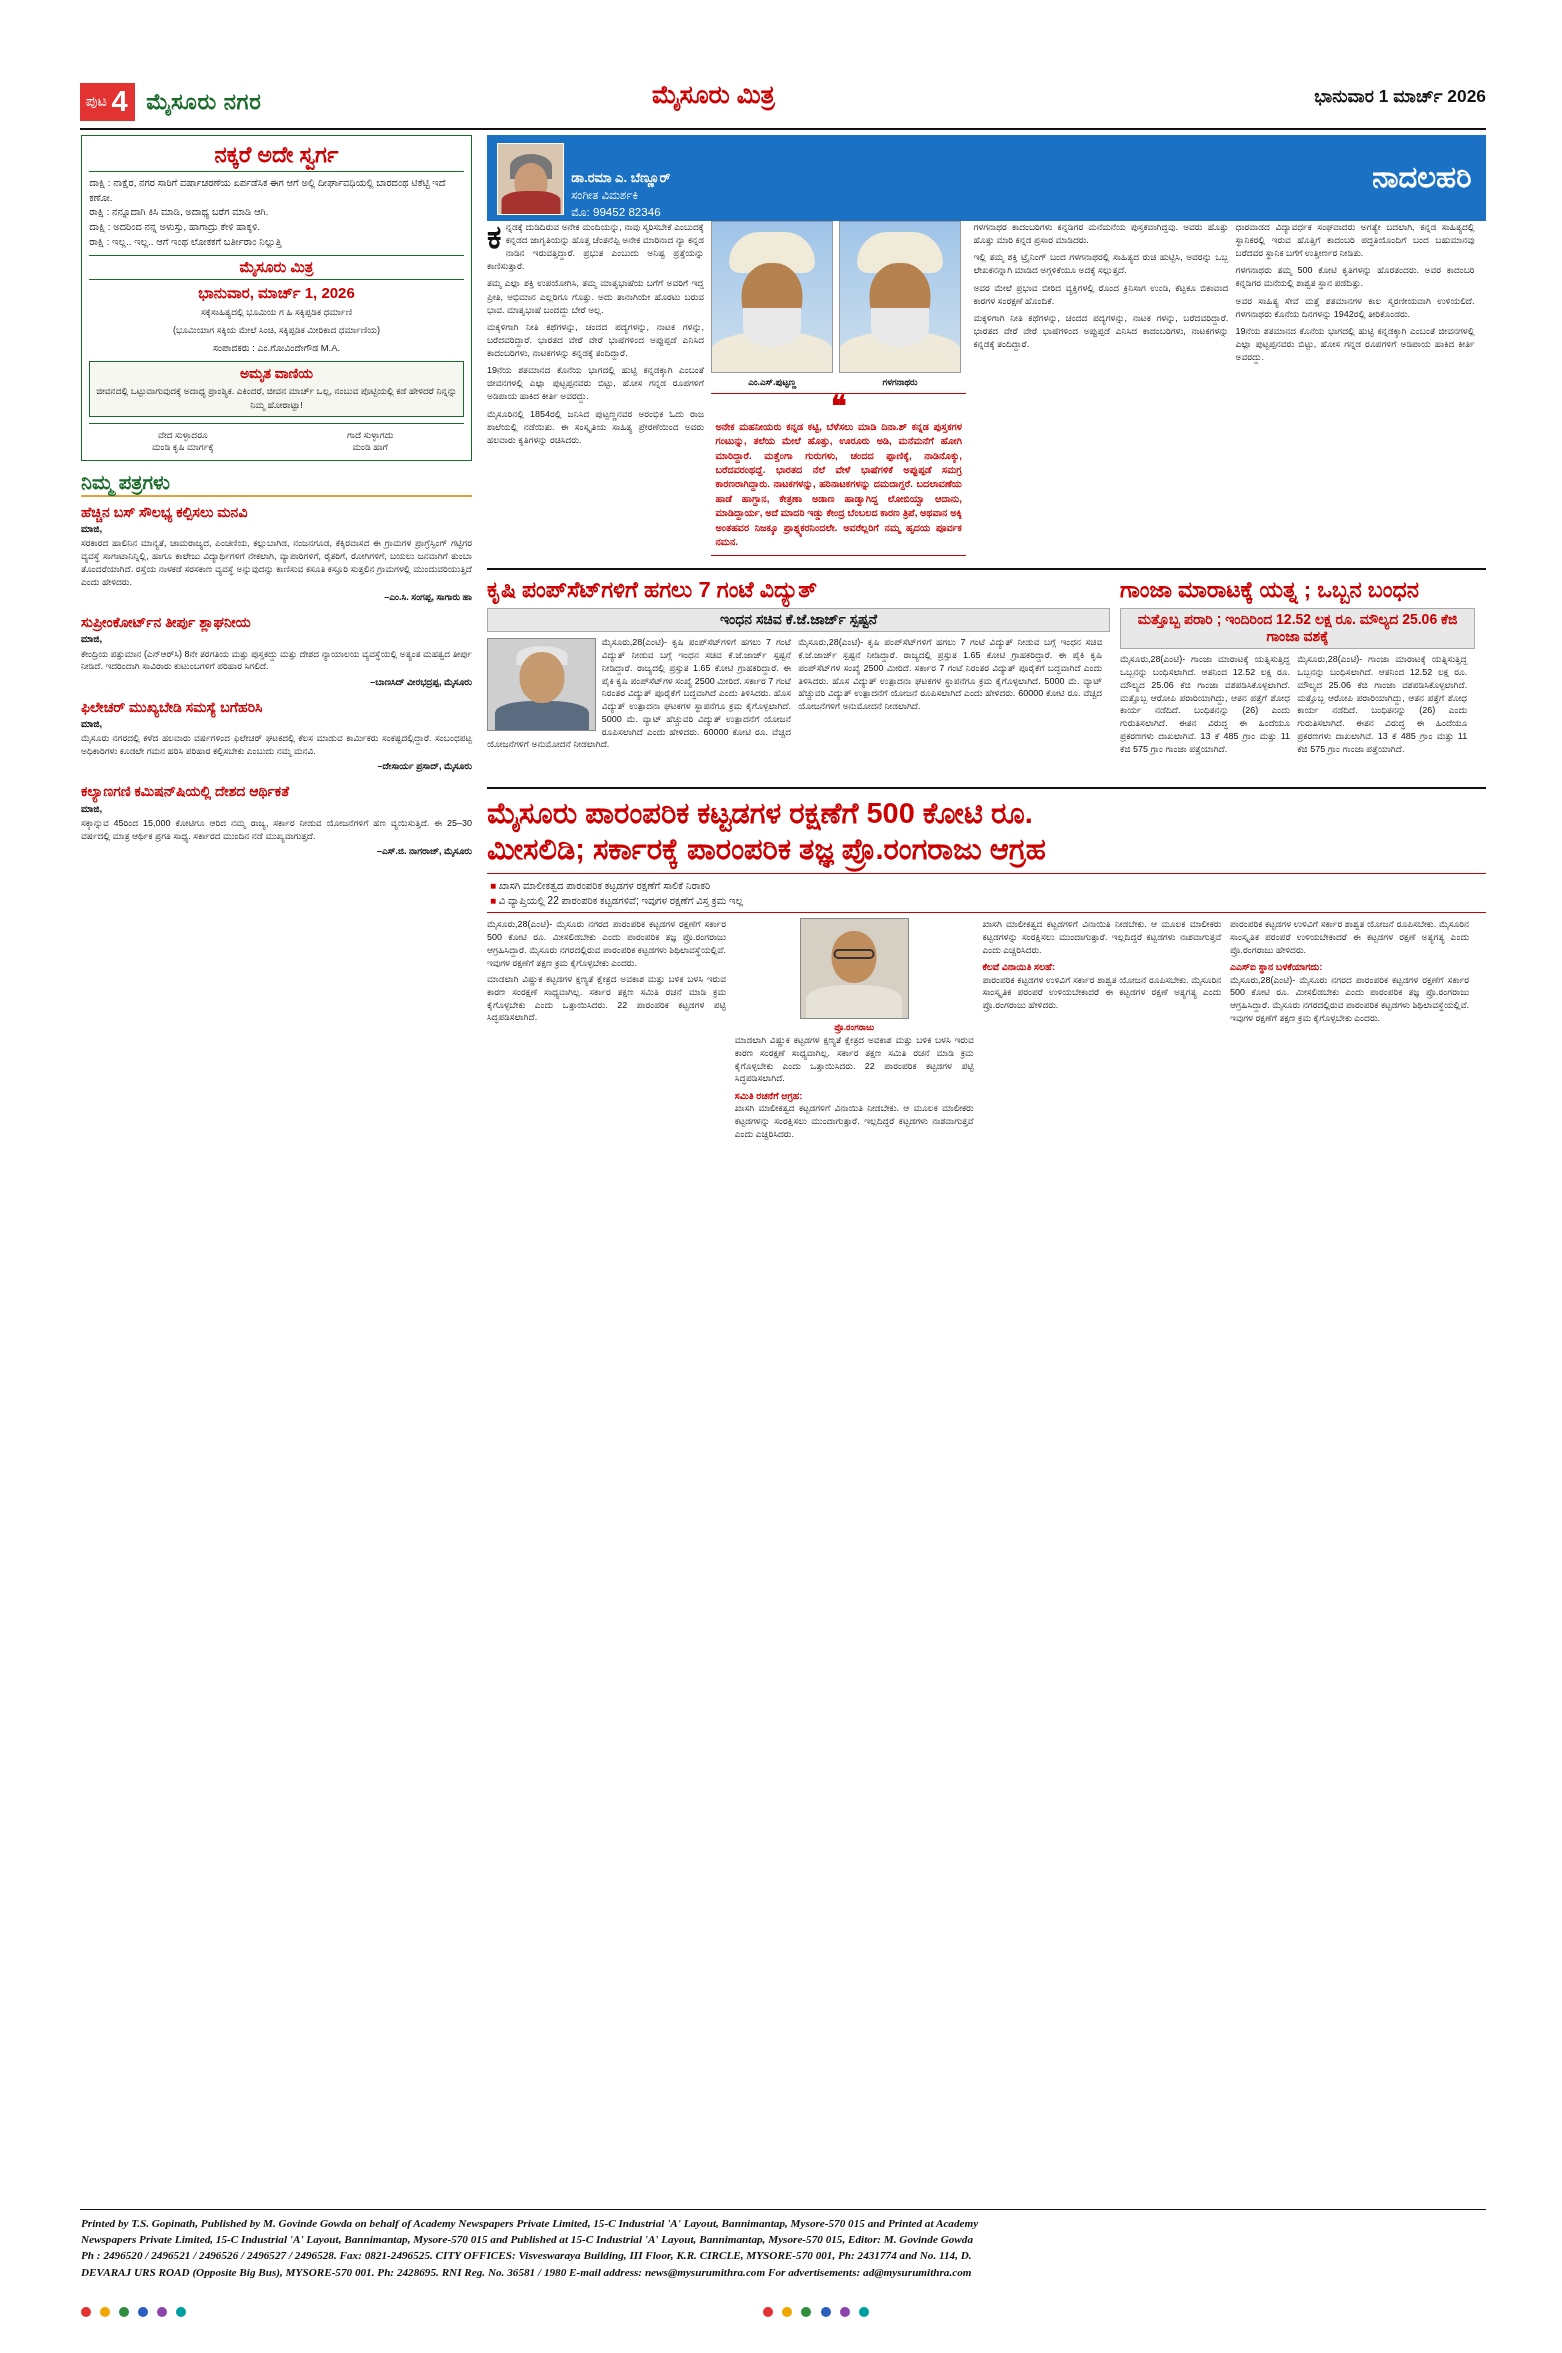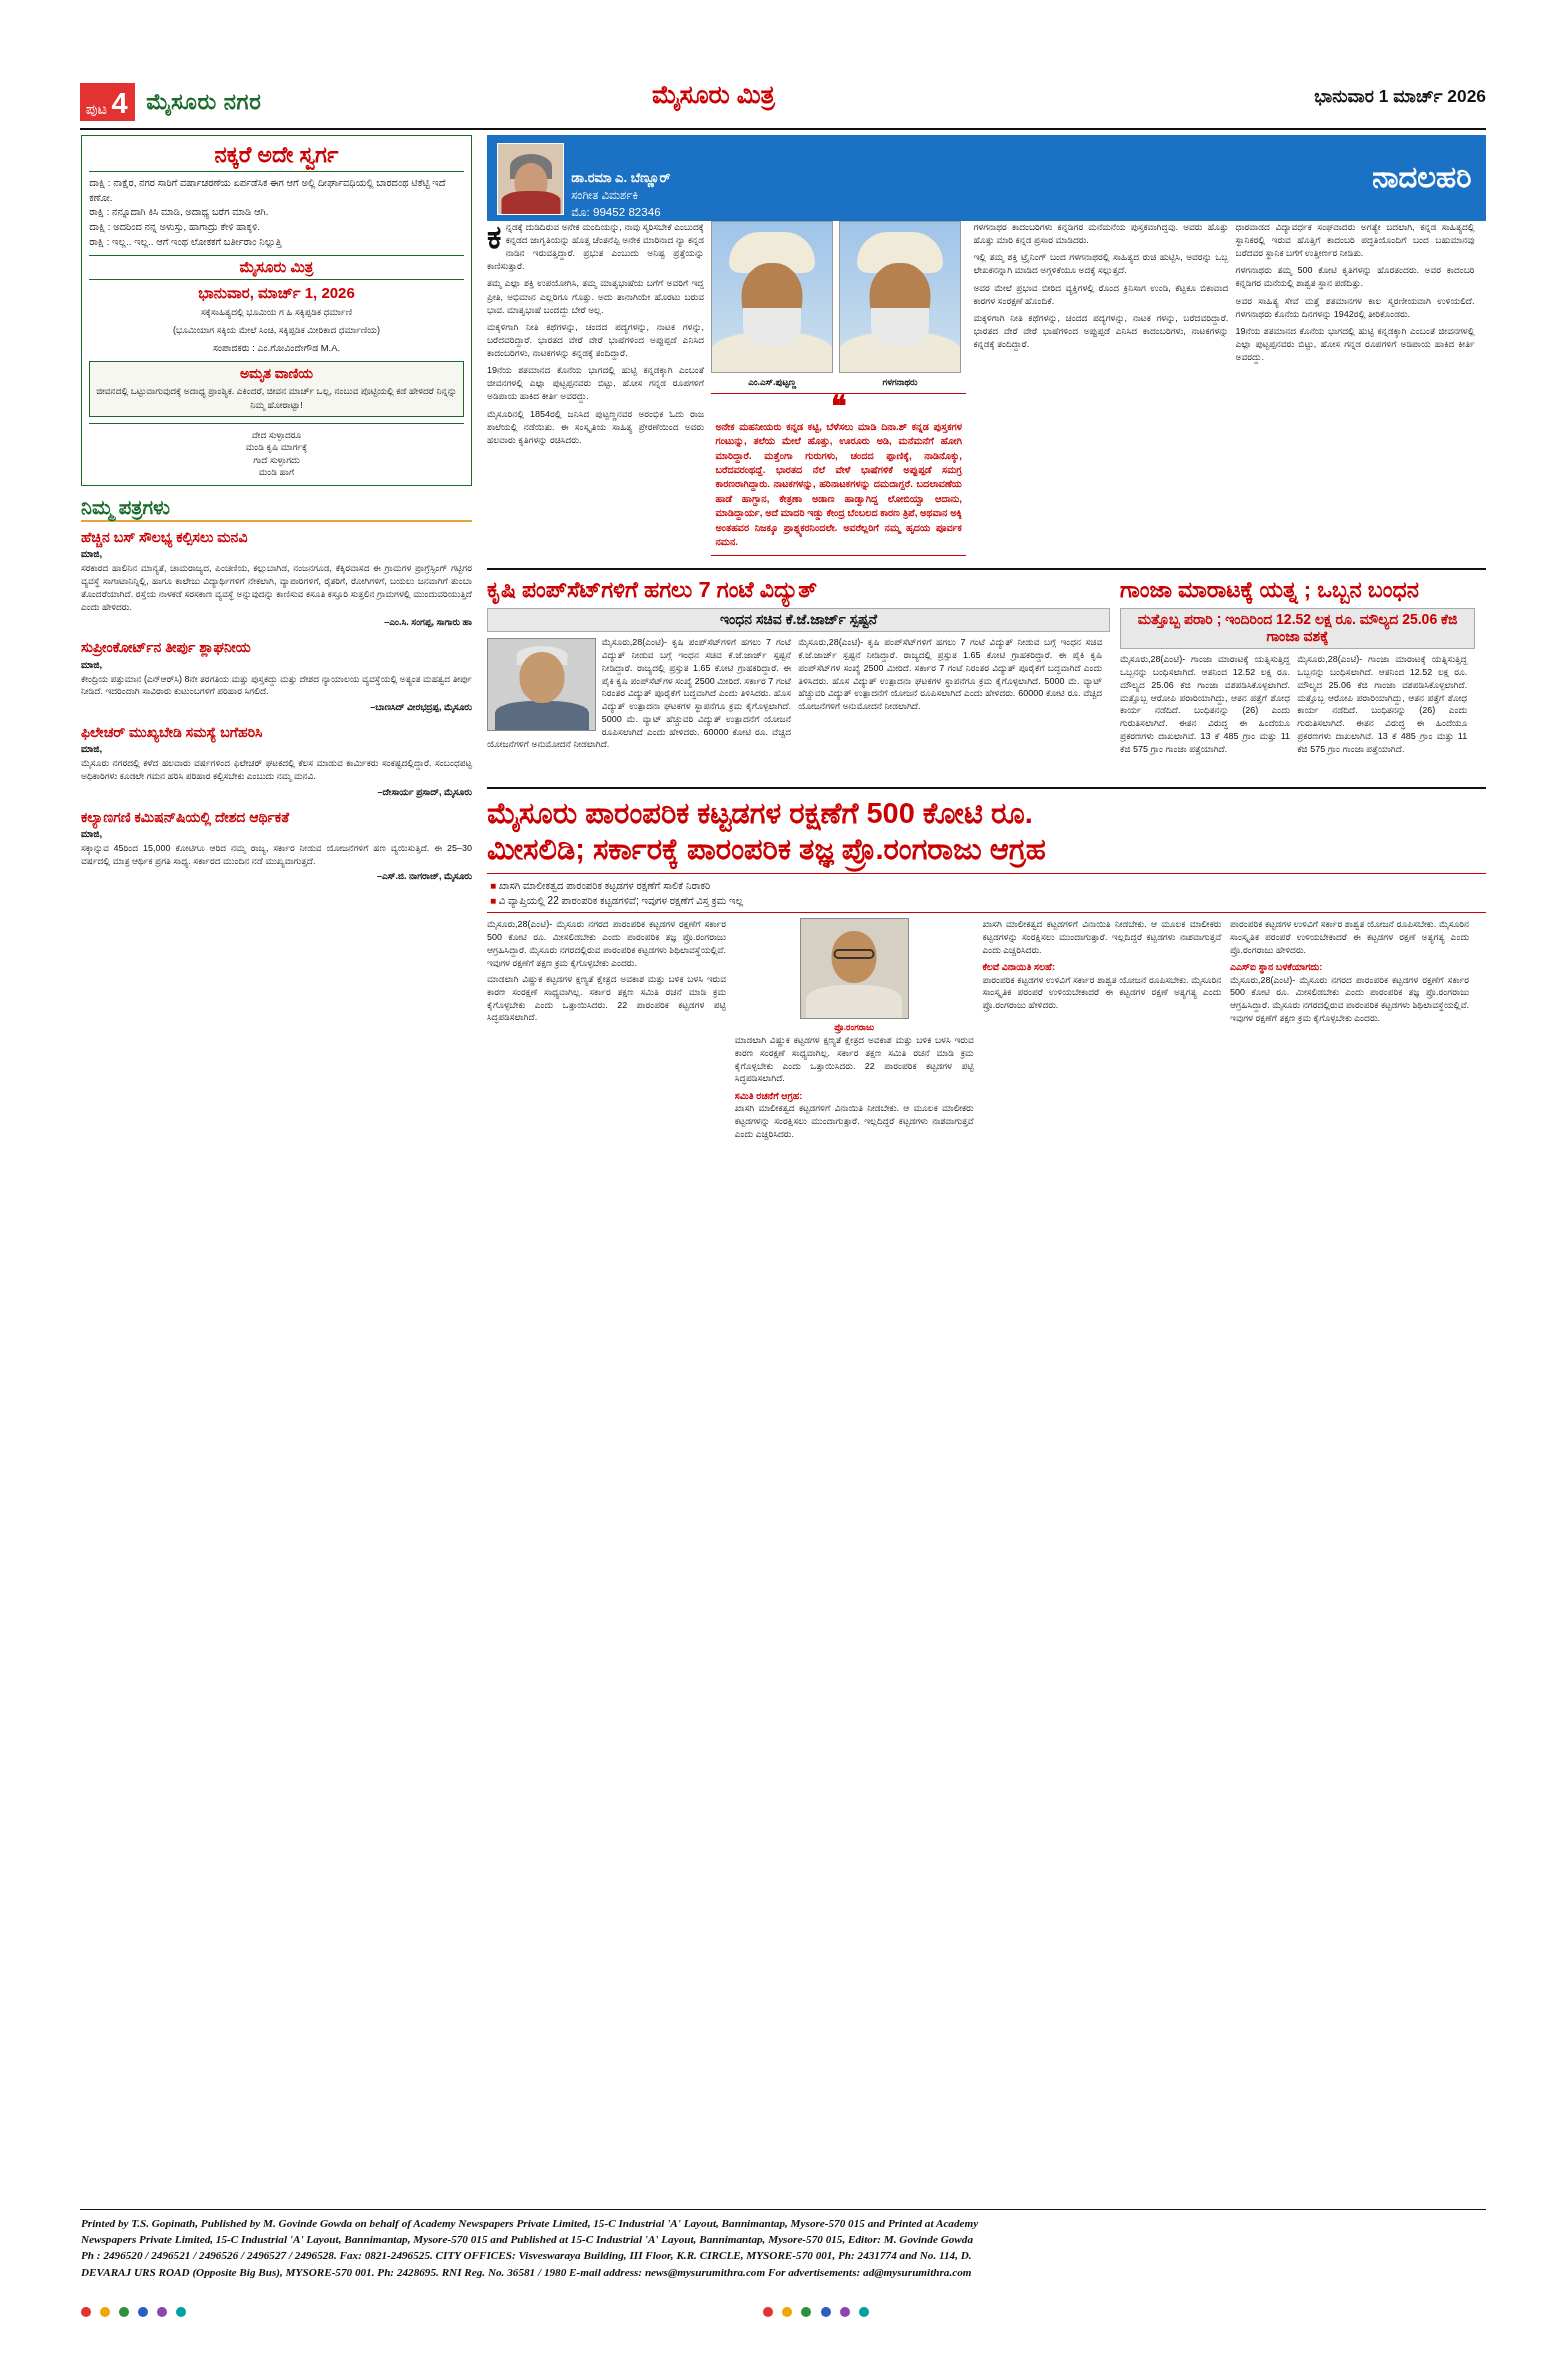--- a/index.html
+++ b/index.html
@@ -19,21 +19,21 @@
     padding: 0;
   }
 
   
   .masthead {
     position: absolute;
     left: 80px; top: 76px; width: 1406px; height: 51px;
     display: flex; align-items: center;
   }
   .page-no-box {
-    display: flex; align-items: flex-end; gap: 4.3px;
+    display: flex; align-items: center; gap: 4.3px;
     background: #e23232; color: #fff;
     padding: 2.9px 7.2px 2.9px 5.8px; height: 38px;
   }
   .page-no-box .lbl { font-size: 14.5px; }
   .page-no-box .num { font-size: 29px; font-weight: bold; line-height: 1; }
   .masthead .city {
     color: #1a6b2a; font-size: 22px; font-weight: bold;
     margin-left: 11.6px; letter-spacing: 0.7px;
   }
   .masthead .paper-name {
@@ -77,21 +77,21 @@
     text-align:center; font-size: 9px; line-height:1.5; margin-top: 4.3px; color:#111;
   }
   .mm-editor { text-align:center; font-size: 9.4px; margin-top: 4.3px; }
   .amrita-box {
     border: 0.7px solid #1a6b2a; margin-top: 7.2px; padding: 4.3px 5.8px; background: #f7f7f2;
   }
   .amrita-title { color:#c00; text-align:center; font-size: 13.8px; font-weight: bold; }
   .amrita-text { font-size: 9px; line-height:1.5; text-align:center; margin-top:2.9px; }
   .proverb {
     display:flex; margin-top:5.8px; border-top:0.7px solid #1a6b2a; padding-top:4.3px;
-    font-size: 9px; line-height:1.4;flex-direction:column;
+    font-size: 9px; line-height:1.4;
   }
   .proverb div { flex:1; text-align:center; }
 
   .section-head {
     color: #1a6b2a; font-size: 19.6px; font-weight: bold;
     border-bottom: 2.2px solid #e2a33a; padding-bottom: 1.4px; margin: 10px 0 5.8px;
   }
   .letter { margin-bottom: 10px; }
   .letter h3 {
     color: #c00; font-size: 14px; margin: 0 0 2.2px; font-weight: bold; line-height:1.3;

